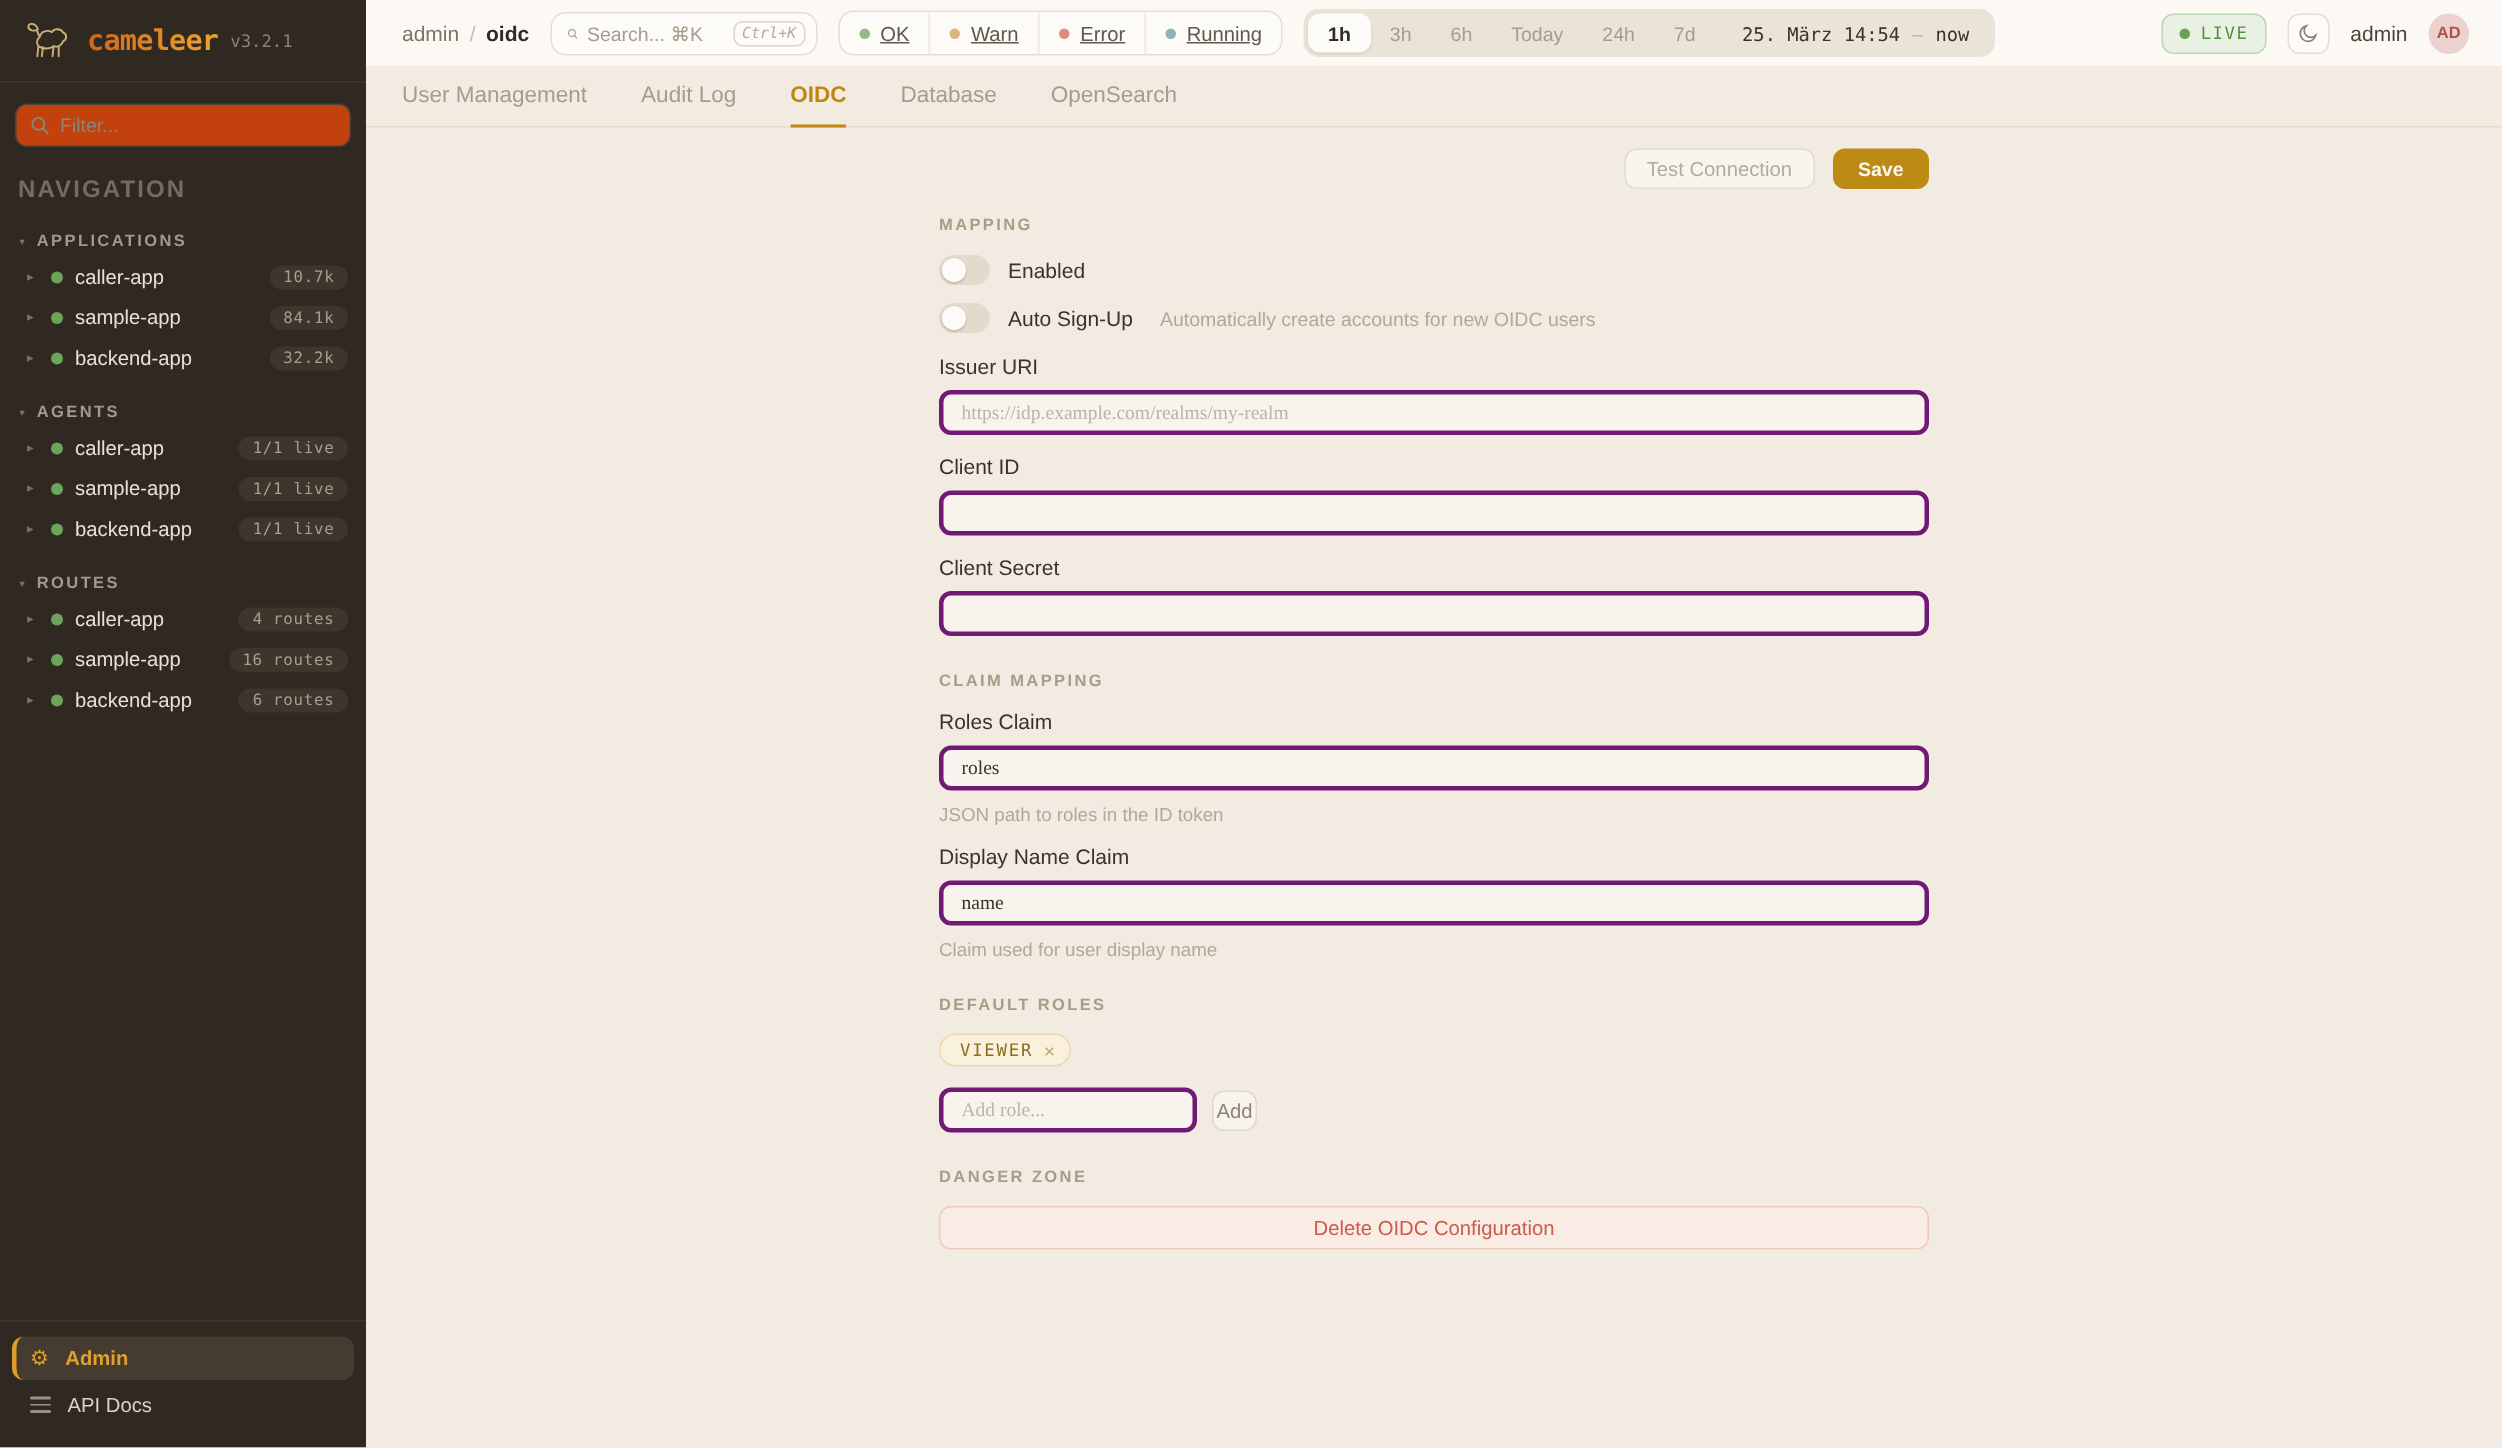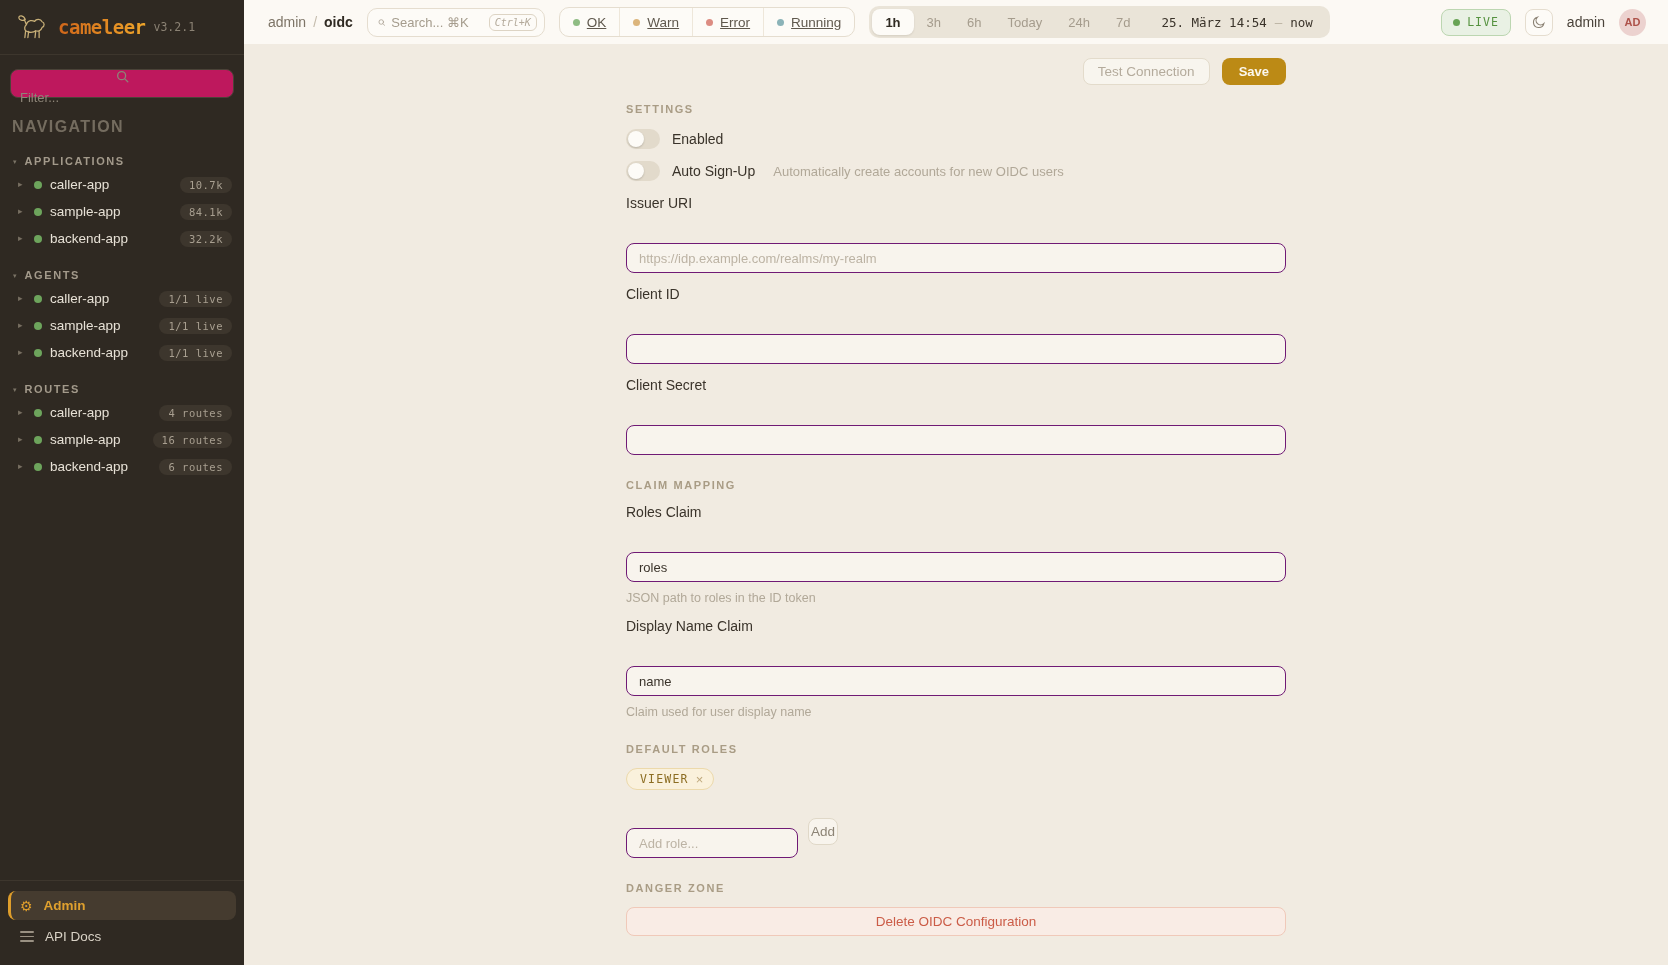--- a/index.html
+++ b/index.html
@@ -29,22 +29,22 @@
   }
   @supports ((-webkit-background-clip:text) or (background-clip:text)) {
     .wordmark {
       background:linear-gradient(90deg,#d0661a,#f0a62a);
       -webkit-background-clip:text; background-clip:text; color:transparent;
     }
   }
   .version { font-family:"DejaVu Sans Mono", monospace; font-size:11.5px; color:#8b postgraduate; color:#8b8274; }
   .filter-box {
     margin:14px 10px 4px; height:29px; border-radius:8px;
-    background:#be185d; border:1px solid #48412f36; border:1px solid #4a4338;
-    display:flex; align-items:center; gap:7px; padding:0 9px;flex-direction:column;
+    background:#c2410c; border:1px solid #48412f36; border:1px solid #4a4338;
+    display:flex; align-items:center; gap:7px; padding:0 9px;
   }
   .filter-box svg { flex:none; }
   .filter-box input {
     background:transparent; border:none; outline:none; width:100%;
     font-family:"Liberation Sans", sans-serif; font-size:13px; color:#d9d2c6;
   }
   .filter-box input::placeholder { color:#8d8578; }
   .nav-caption {
     font-size:16px; font-weight:bold; letter-spacing:1.4px;
     color:#746c5f; padding:16px 12px 2px;
@@ -185,24 +185,23 @@
     position:relative; cursor:pointer; flex:none;
   }
   .toggle::after {
     content:''; position:absolute; top:2px; left:2px; width:16px; height:16px;
     border-radius:50%; background:#fdfbf7; box-shadow:0 1px 2px rgba(0,0,0,.18);
   }
   .toggle-label { font-size:14px; color:#3a332a; }
   .toggle-hint { font-size:13px; color:#b1a898; margin-left:6px; }
   .field-label { font-size:14px; color:#3a332a; margin:13px 0 8px; }
   .tinput {
-    width:100%; height:30px; border:1px solid #701a75; border-radius:8px;
+    width:100%; height:30px; border:3px solid #701a75; border-radius:8px;
     background:#f8f4ed; padding:0 12px; font-size:13px; color:#3a332a; outline:none;
-    font-family:Liberation Sans, sans-serif;
-    margin-top:24px;
+    font-family:Liberation Serif, serif;
   }
   .tinput::placeholder { color:#bcb3a4; }
   .field-hint { font-size:12.5px; color:#b1a898; margin:9px 0 4px; }
   .chip-row { margin:2px 0 14px; display:flex; gap:8px; }
   .chip {
     display:inline-flex; align-items:center; gap:7px;
     background:#faf1dc; border:1px solid #ecd9ab; border-radius:999px;
     padding:3px 8px 3px 13px; font-size:11.5px; letter-spacing:1.2px; color:#8c6d22;
   }
   .chip-x { color:#bda77a; font-size:13px; cursor:pointer; line-height:1; font-family:"Liberation Sans",sans-serif;}
@@ -392,31 +391,38 @@
       <div class="moonbtn">
         <svg width="14" height="14" viewBox="0 0 16 16" fill="none" stroke="#8a8173" stroke-width="1.3">
           <path d="M13.5 9.8 A6 6 0 1 1 6.2 2.5 A5 5 0 0 0 13.5 9.8 Z"></path>
         </svg>
       </div>
 
       <span class="uname">admin</span>
       <div class="avatar">AD</div>
     </header>
 
+    <nav class="tabbar">
+      <div class="tab">User Management</div>
+      <div class="tab">Audit Log</div>
+      <div class="tab active">OIDC</div>
+      <div class="tab">Database</div>
+      <div class="tab">OpenSearch</div>
+    </nav>
 
     <div class="content">
       <div class="form-col">
 
         <div class="actions-row">
           <button class="btn-ghost">Test Connection</button>
           <button class="btn-save">Save</button>
         </div>
 
         
-        <div class="sec-title first">SETTINGS</div>
+        <div class="sec-title first">MAPPING</div>
         <div class="toggle-row">
           <div class="toggle"></div>
           <span class="toggle-label">Enabled</span>
         </div>
         <div class="toggle-row">
           <div class="toggle"></div>
           <span class="toggle-label">Auto Sign-Up</span>
           <span class="toggle-hint">Automatically create accounts for new OIDC users</span>
         </div>
 

